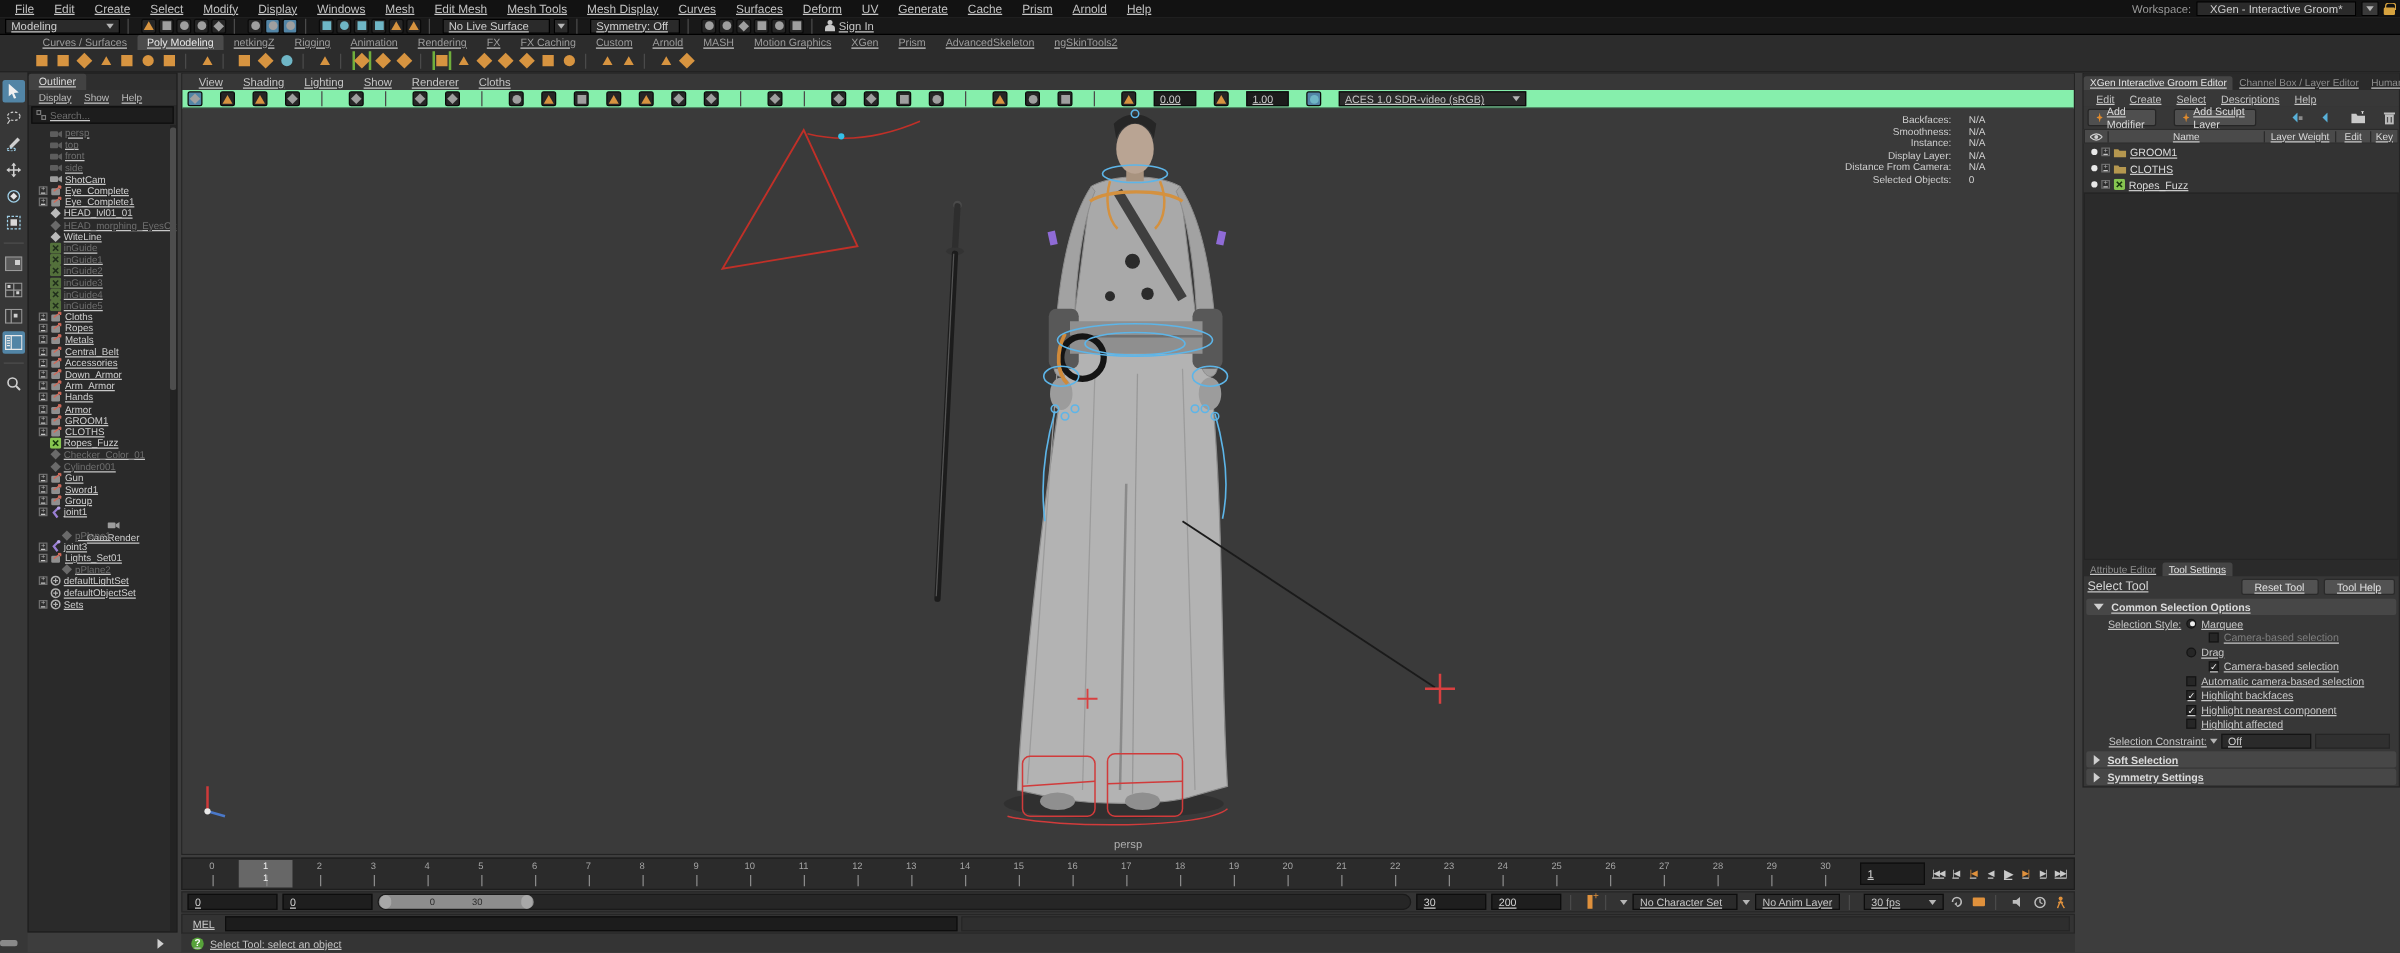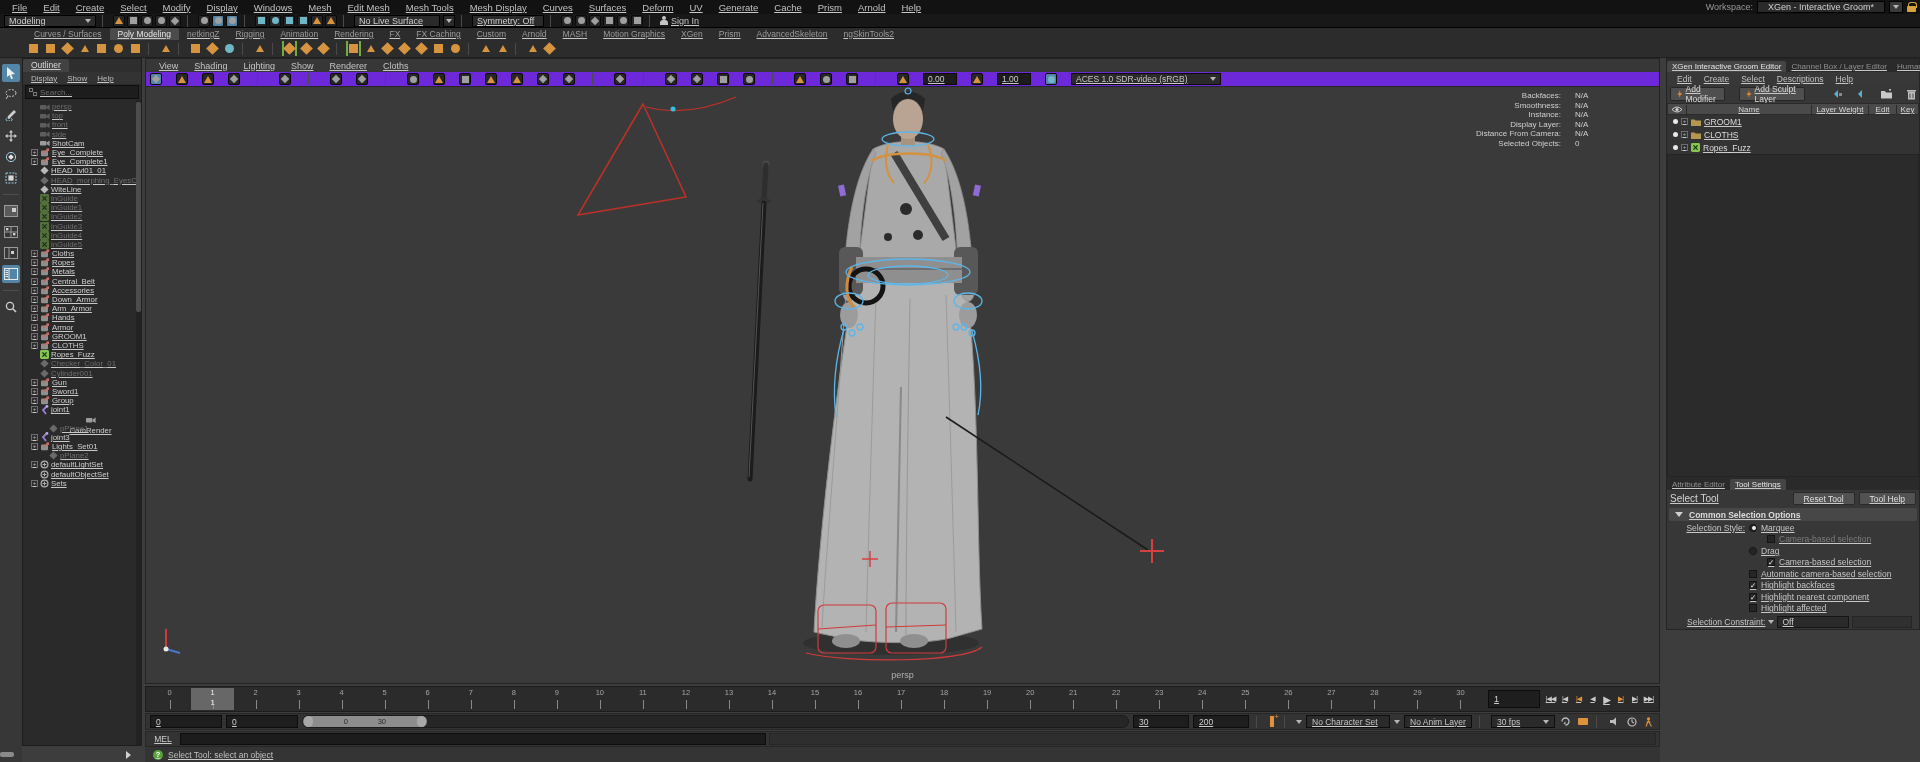--- a/index.html
+++ b/index.html
@@ -70,21 +70,21 @@
   .ol-row.dim svg { opacity:.45; }
   .expander { width:7px; height:7px; border:1px solid #6e6e6e; background:#2f2f2f; color:#b5b5b5; font-size:6px; line-height:5px; text-align:center; flex:none; }
   .exp-spacer { width:7px; flex:none; }
   .ol-scroll { position:absolute; right:0; top:0; width:5px; height:100%; background:#232323; }
   .ol-thumb { position:absolute; right:0; top:2px; width:5px; height:210px; background:#4d4d4d; border-radius:2px; }
 
   
   .viewport { left:145px; top:58px; width:1515px; height:626px; background:#3a3a3a; border:1px solid #232323; display:flex; flex-direction:column; }
   .vp-menus { height:13px; background:#373737; display:flex; align-items:center; gap:2px; padding-left:6px; }
   .vp-menus span { font-size:9px; color:#c5c5c5; padding:0 7px; }
-  .vp-iconbar { height:15px; background:#6d28d9; display:flex; align-items:center; gap:14px; padding-left:4px; border-bottom:1px solid #262626; }
+  .vp-iconbar { height:15px; background:#86efac; display:flex; align-items:center; gap:14px; padding-left:4px; border-bottom:1px solid #262626; }
   .numfield { background:#1c1c1c; border:1px solid #0c0c0c; color:#cfcfcf; height:12px; width:34px; font-size:8.5px; display:flex; align-items:center; padding-left:4px; }
   .cspace { background:#2a2a2a; border:1px solid #0c0c0c; color:#c6c6c6; height:12px; width:150px; font-size:8.5px; display:flex; align-items:center; justify-content:space-between; padding:0 4px; }
   .vp-canvas { flex:1; position:relative; background:#3a3a3a; }
   .hud { position:absolute; right:44px; top:4px; width:170px; }
   .hud-row { display:flex; height:9.5px; align-items:center; }
   .hud-row .hl { flex:1; text-align:right; color:#cfcfcf; font-size:8px; }
   .hud-row .hv { width:40px; margin-left:14px; color:#cfcfcf; font-size:8px; }
   .persp-label { position:absolute; left:0; right:0; bottom:3px; text-align:center; color:#b0b0b0; font-size:9px; }
 
   
@@ -1297,20 +1297,30 @@
         <span class="cbox"></span>
         <span class="olbl">Highlight affected</span>
       </div>
     </div>
   <div class="cons-row">
     <span class="clabel">Selection Constraint:</span>
     <span class="caret"></span>
     <span class="cfield" style="width:72px">Off</span>
     <span class="cfield" style="width:60px;opacity:.5"></span>
   </div>
+  <div id="ts-collapsed">
+      <div class="secbar">
+        <span class="tri-right"></span>
+        <span>Soft Selection</span>
+      </div>
+      <div class="secbar">
+        <span class="tri-right"></span>
+        <span>Symmetry Settings</span>
+      </div>
+    </div>
 </div>
 
 <div class="abs timeline">
   <div class="tl-ticks" id="tl-ticks">
       <div class="tl-cell">
         <span class="n">0</span>
         <span class="tk"></span>
       </div>
       <div class="tl-cell cur">
         <span class="n">1</span>

